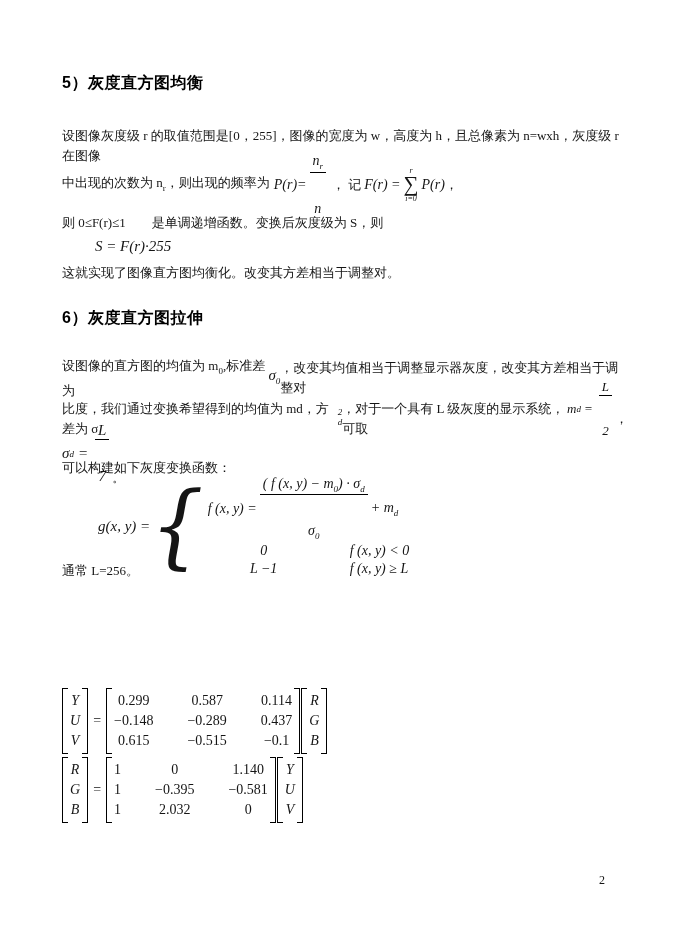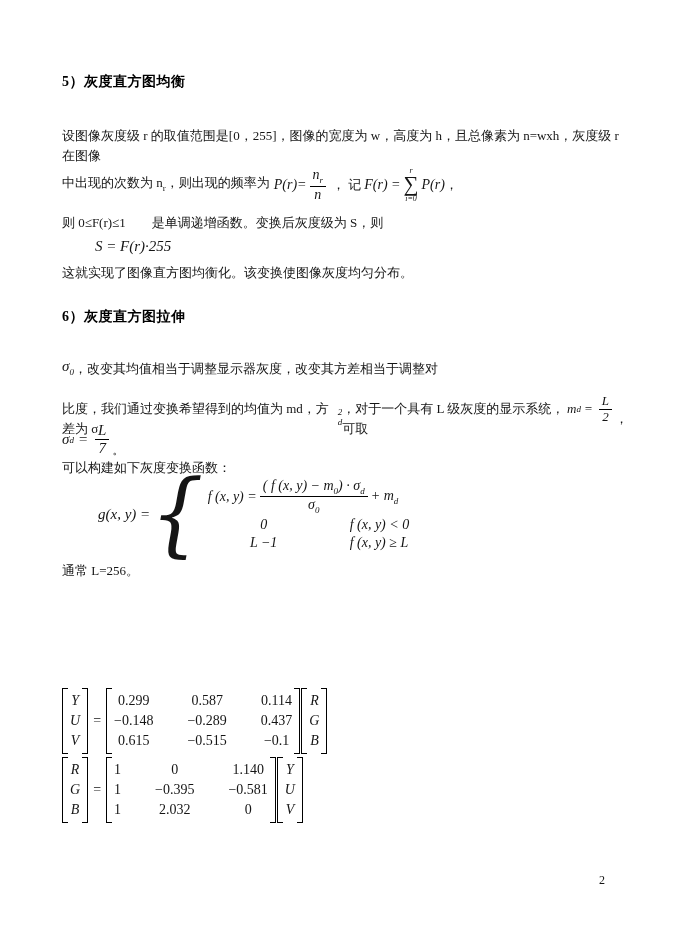--- a/index.html
+++ b/index.html
@@ -1,26 +1,26 @@
 <!DOCTYPE html>
 <html><head>
 <meta charset="utf-8">
 <style>
   * { margin:0; padding:0; box-sizing:border-box; }
   html,body { width:675px; height:947px; }
   body { background:#ffffff; color:#151515; font-family:"Liberation Serif","DejaVu Serif",serif; }
   .page { position:relative; width:675px; height:947px; background:#fff; overflow:hidden; }
   .abs { position:absolute; left:62px; }
-  .h { font-family:Liberation Serif, serif; font-weight:bold; font-size:14px; color:#000; letter-spacing:0.5px; }
+  .h { font-family:Liberation Sans, sans-serif; font-weight:bold; font-size:16px; color:#000; letter-spacing:0.5px; }
   .t { font-size:13px; line-height:20px; width:566px; }
   .mi { font-style:italic; }
   .fm { font-size:14px; }
   sub { font-size:9px; }
   .fline { display:flex; align-items:center; }
-  .frac { display:inline-flex; flex-direction:column; align-items:center; line-height:1.15; margin:0 3px; }
+  .frac { display:inline-flex; flex-direction:column; align-items:center; line-height:1.15; margin:0 3px;gap:28px; }
   .frac .num { border-bottom:1px solid #000; padding:0 3px; text-align:center; }
   .frac .den { padding:0 3px; text-align:center; }
   .sum { display:inline-flex; flex-direction:column; align-items:center; line-height:1; margin:0 3px; }
   .sum .lim { font-size:8px; font-style:italic; }
   .sum .sigma { font-size:21px; line-height:0.95; font-style:normal; }
   .stack { display:inline-flex; flex-direction:column; align-items:center; font-size:9px; line-height:1.1; font-style:italic; margin-left:1px; position:relative; top:-1px; }
   .raised { position:relative; top:-10px; display:inline-flex; align-items:center; font-size:13px; }
   
   .mrow { display:flex; align-items:center; gap:5px; }
   .br { position:relative; padding:3px 8px; }
@@ -64,25 +64,26 @@
       <span class="lim">i=0</span>
     </span>
     <span class="mi fm">P(r)</span>
     <span>，</span>
   </div>
 
   <div class="abs t" style="top:213px;">则 0≤F(r)≤1　　是单调递增函数。变换后灰度级为 S，则</div>
 
   <div class="abs mi" style="top:238px; left:95px; font-size:15px;">S = F(r)·255</div>
 
-  <div class="abs t" style="top:263px;">这就实现了图像直方图均衡化。该变换使图像灰度均匀分布。</div>
+  <div class="abs t" style="top:263px;">这就实现了图像直方图均衡化。改变其方差相当于调整对。</div>
 
   <div class="abs h" style="top:308px;">6）灰度直方图拉伸</div>
 
   <div class="abs t fline" style="top:356px;">
+    <span><span>设图像的直方图的均值为 m</span><sub>0</sub><span>,标准差为 </span></span>
     <span class="mi" style="font-size:15px;"><span>σ</span><sub>0</sub></span>
     <span>，改变其均值相当于调整显示器灰度，改变其方差相当于调整对</span>
   </div>
 
   <div class="abs t fline" style="top:402px; height:34px;">
     <span>比度，我们通过变换希望得到的均值为 md，方差为 σ</span>
     <span class="stack">
       <span>2</span>
       <span>d</span>
     </span>

